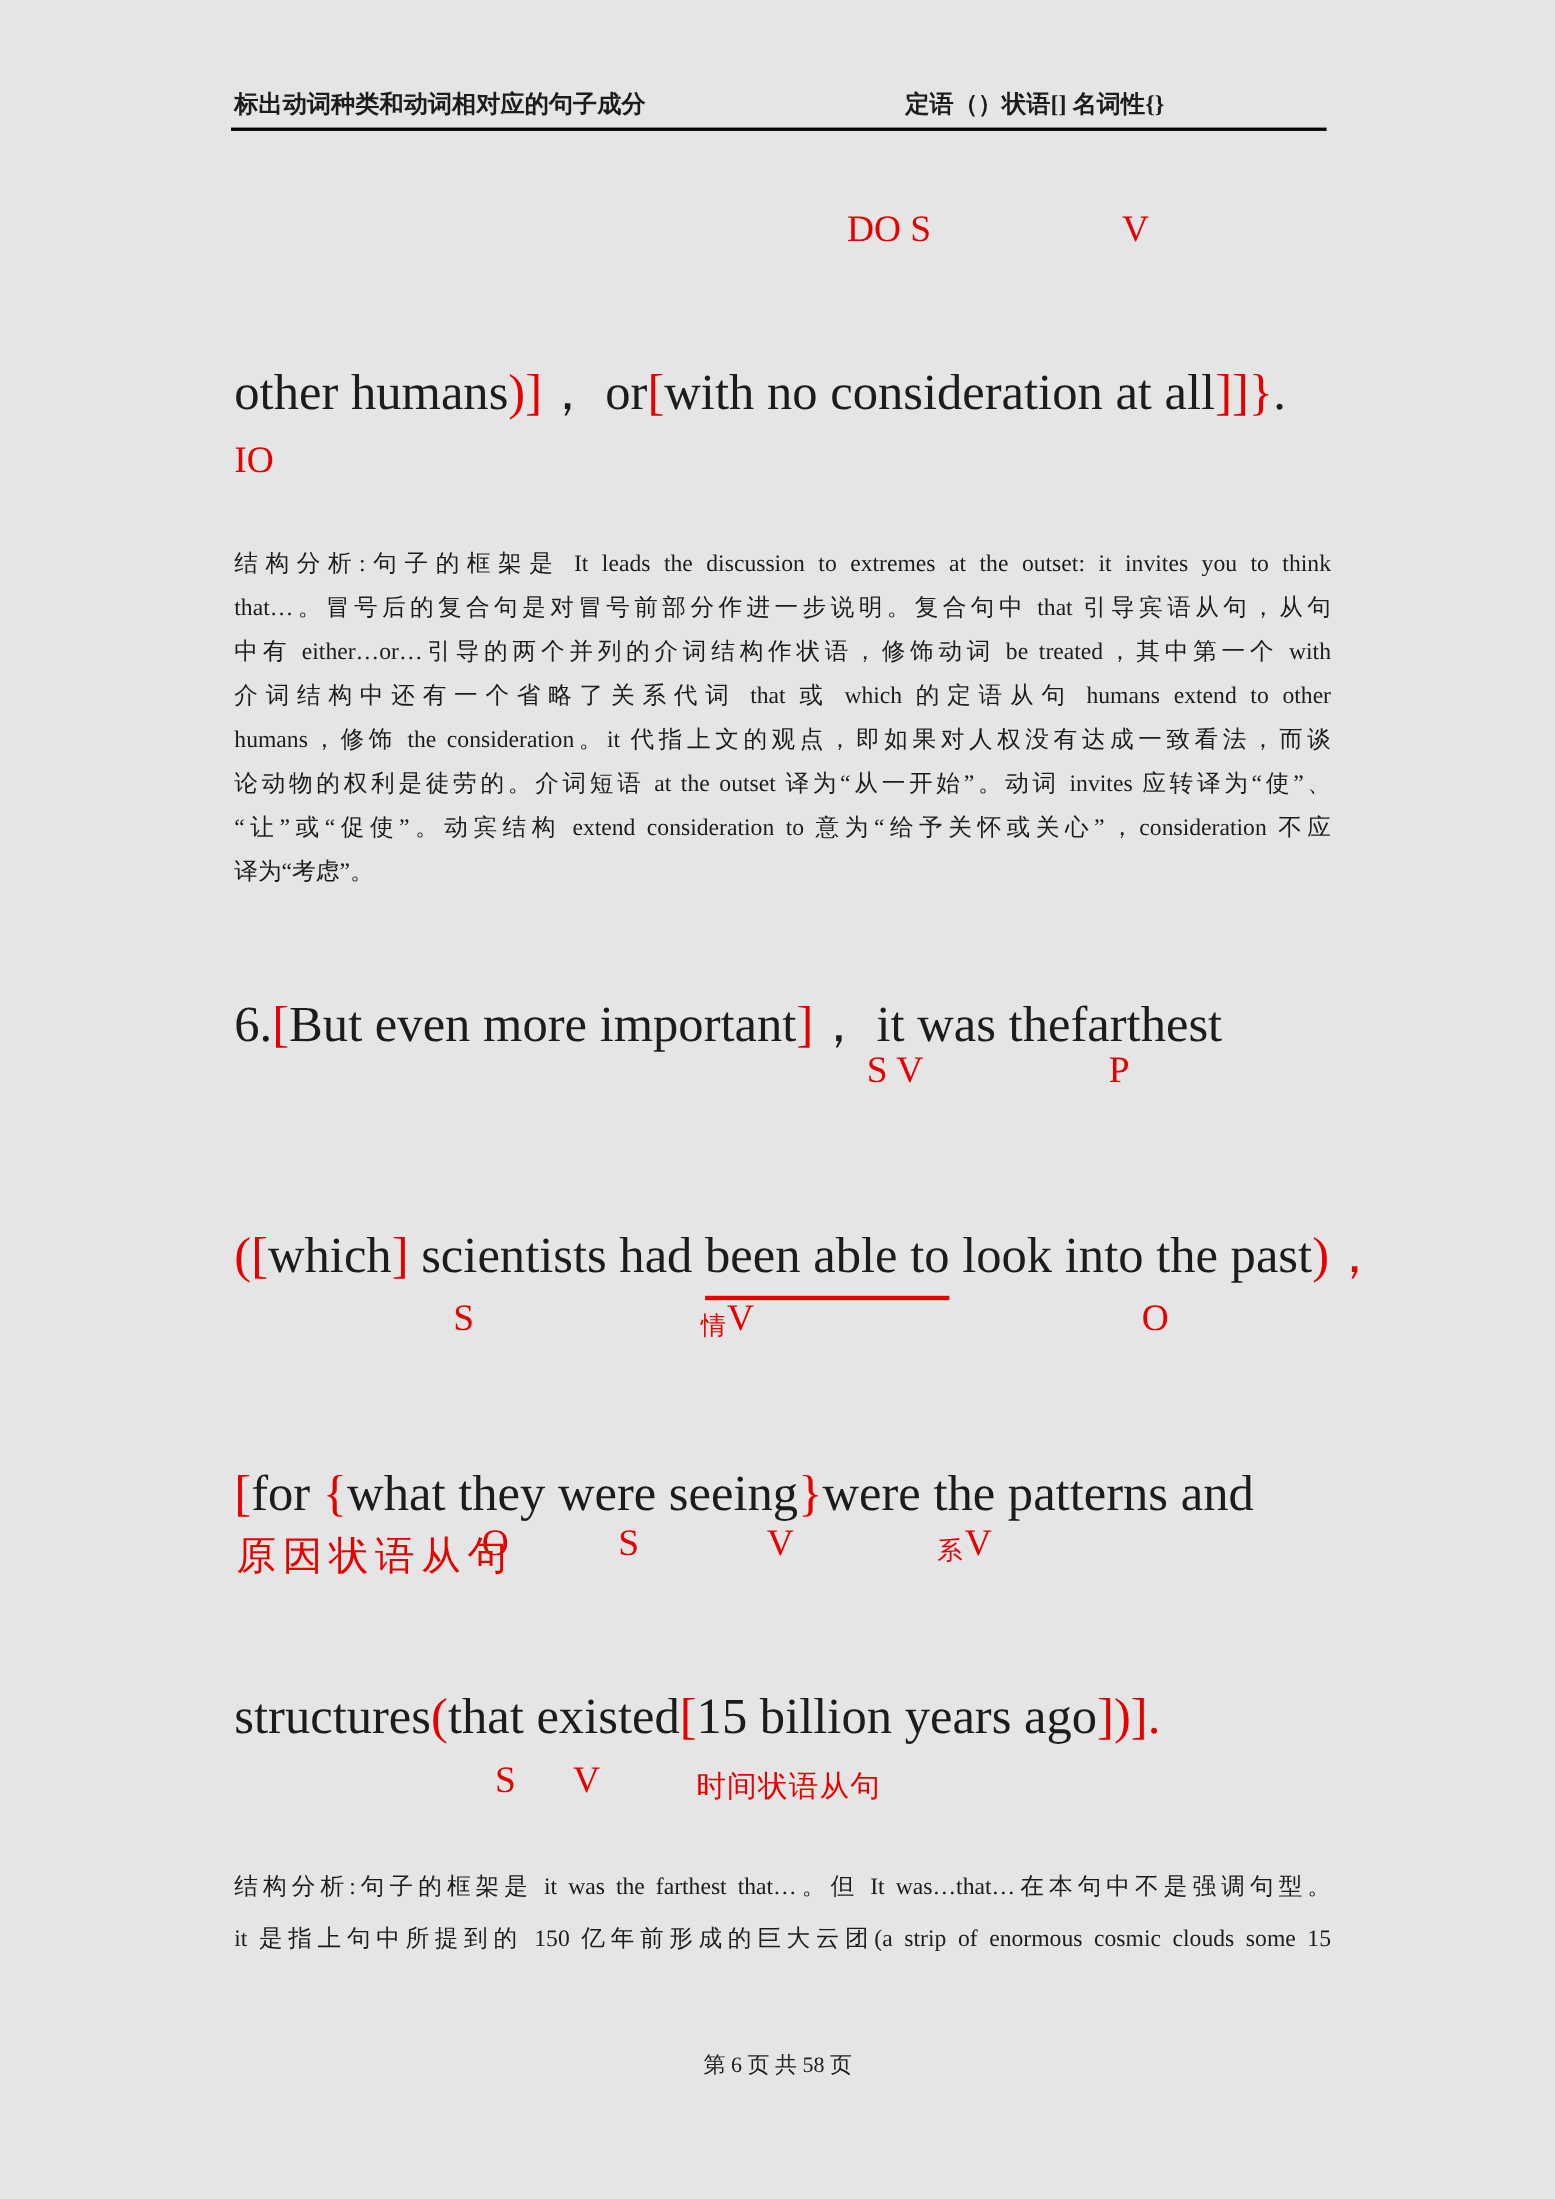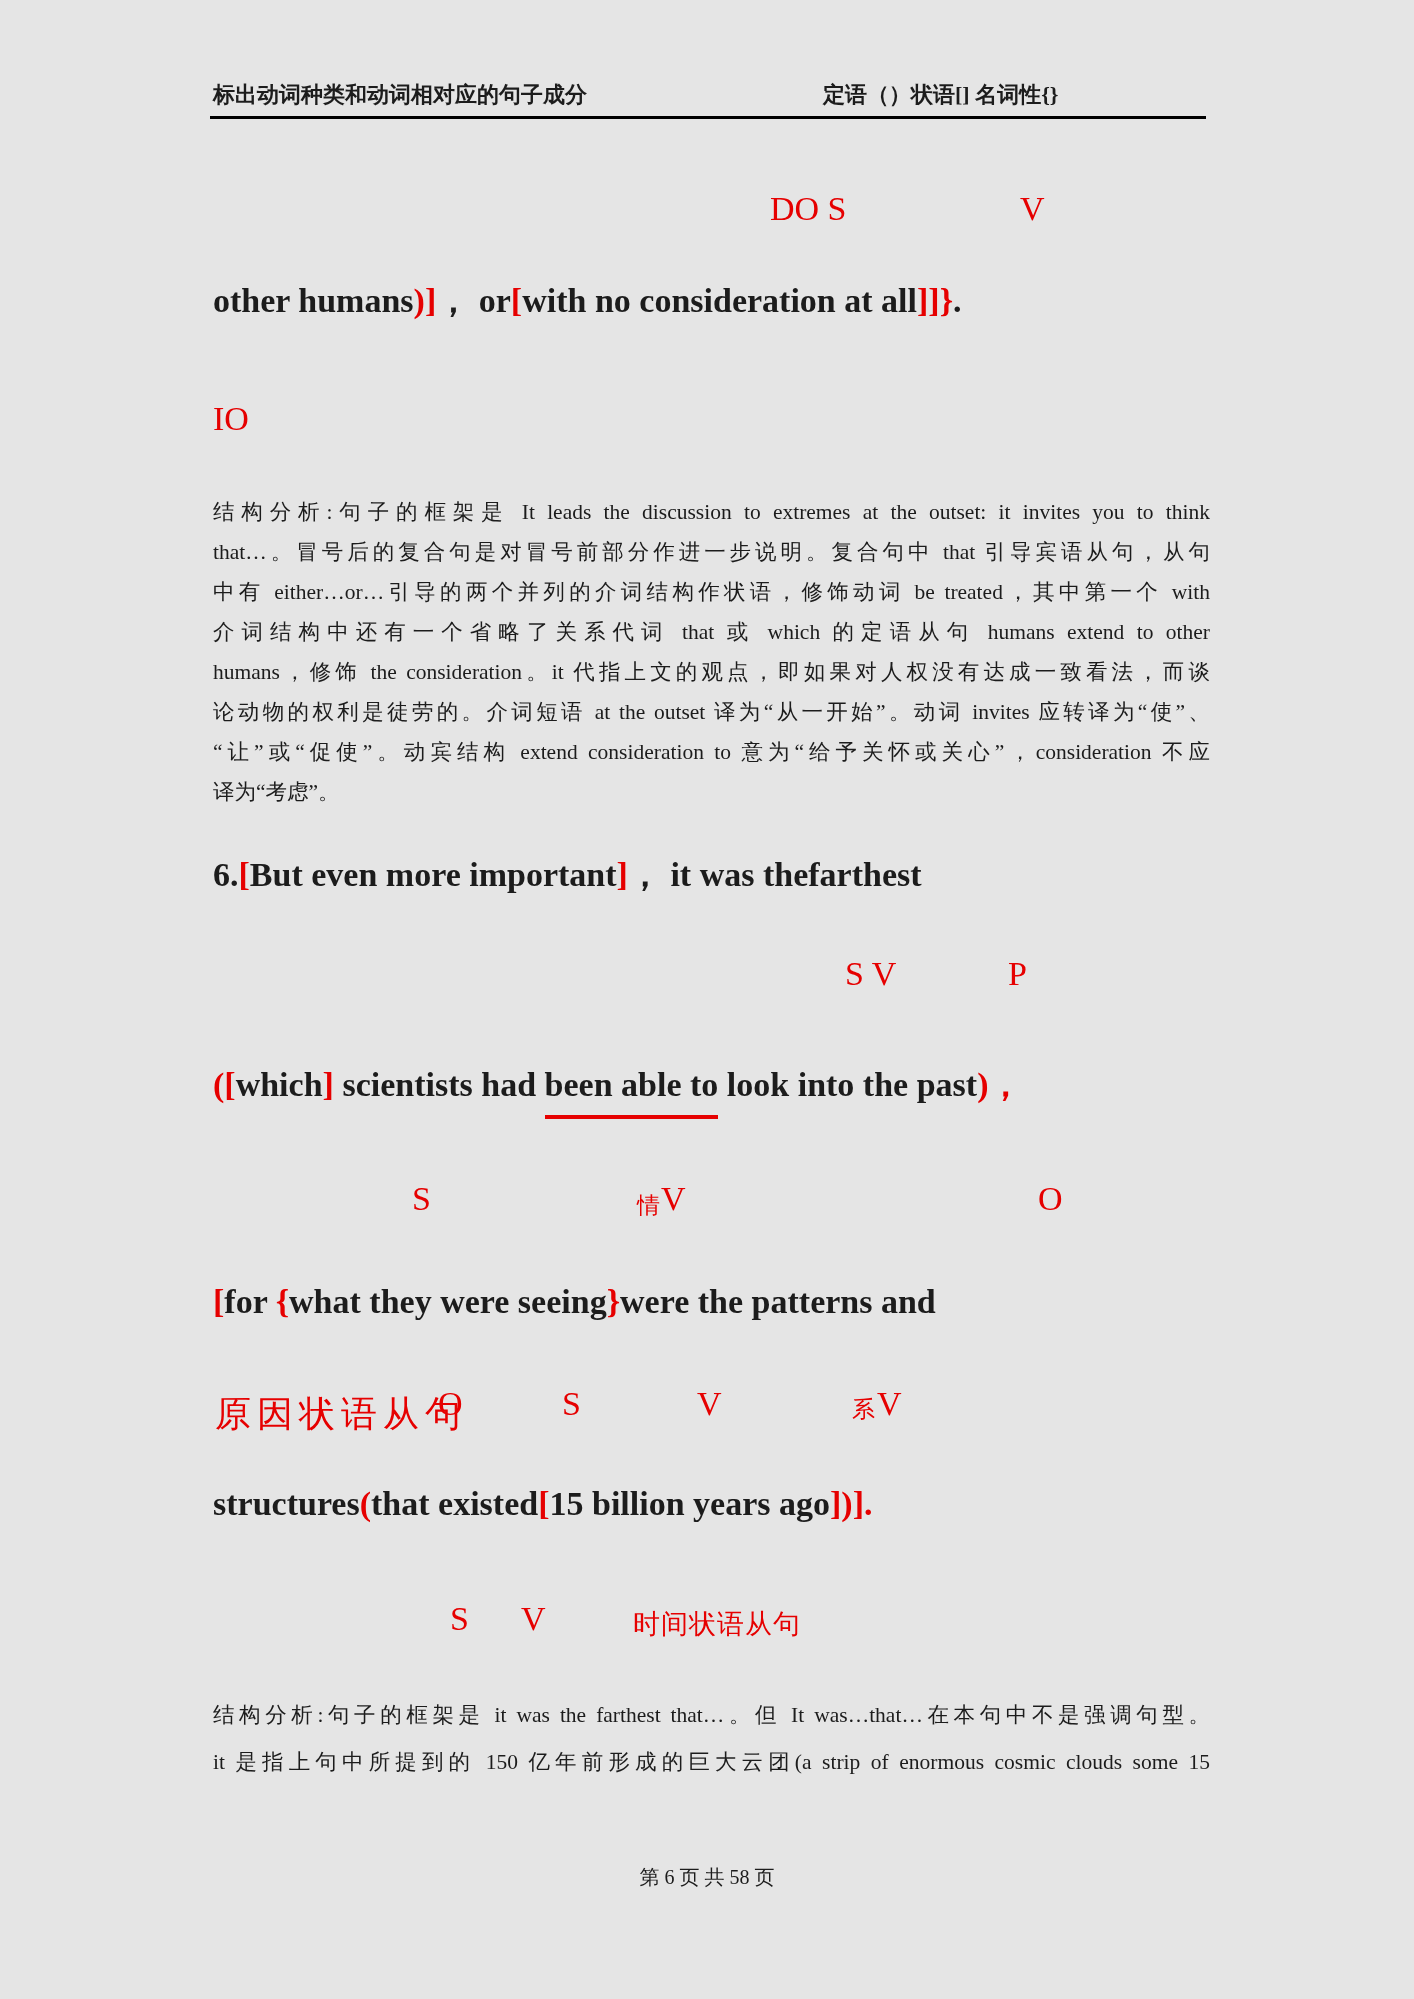--- a/index.html
+++ b/index.html
@@ -16,21 +16,21 @@
   .hdr-r{left:823px;}
   .hdr-rule{position:absolute;left:210px;top:116px;width:996px;height:3px;background:#000;}
 
   .lbl{position:absolute;font-size:34px;color:var(--red,#e60000);white-space:nowrap;}
   .lbl.cjk{font-size:36px;letter-spacing:6px;}
   .lbl.cjk2{font-size:27px;letter-spacing:1px;}
   .lbl.sm{font-size:23px;}
 
   .bold-line{
     position:absolute;left:213px;
-    font-size:34px;font-weight:bold;white-space:nowrap;
+    font-size:46px;font-weight:normal;white-space:nowrap;margin-top:48px;
   }
   .bold-line .r{color:var(--red,#e60000);}
   .bold-line .u{border-bottom:4px solid var(--red,#e60000);padding-bottom:12px;}
 
   .para{position:absolute;left:213px;width:997px;font-size:21.5px;}
   .pline{height:40px;line-height:40px;text-align:justify;text-align-last:justify;}
   .pline.short{text-align:right;text-align-last:left;}
   .para2 .pline{height:47px;line-height:47px;}
 
   .footer{position:absolute;left:0;top:1864px;width:100%;text-align:center;font-size:20px;}
@@ -57,21 +57,21 @@
     <div class="pline">中有 either…or…引导的两个并列的介词结构作状语，修饰动词 be treated，其中第一个 with</div>
     <div class="pline">介词结构中还有一个省略了关系代词 that 或 which 的定语从句 humans extend to other</div>
     <div class="pline">humans，修饰 the consideration。it 代指上文的观点，即如果对人权没有达成一致看法，而谈</div>
     <div class="pline">论动物的权利是徒劳的。介词短语 at the outset 译为“从一开始”。动词 invites 应转译为“使”、</div>
     <div class="pline">“让”或“促使”。动宾结构 extend consideration to 意为“给予关怀或关心”，consideration 不应</div>
     <div class="pline short">译为“考虑”。</div>
   </div>
 
   <div class="bold-line" style="top:852px"><span>6.</span><span class="r">[</span><span>But even more important</span><span class="r">]</span><span>， it was thefarthest</span></div>
 
-  <span class="lbl" style="left:845px;top:955px">S V</span>
+  <span class="lbl" style="left:788px;top:955px">S V</span>
   <span class="lbl" style="left:1008px;top:955px">P</span>
 
   <div class="bold-line" style="top:1062px"><span class="r">([</span><span>which</span><span class="r">]</span><span> scientists had </span><span class="u">been able to</span><span> look into the past</span><span class="r">)，</span></div>
 
   <span class="lbl" style="left:412px;top:1180px">S</span>
   <span class="lbl sm" style="left:637px;top:1190px">情</span>
   <span class="lbl" style="left:661px;top:1180px">V</span>
   <span class="lbl" style="left:1038px;top:1180px">O</span>
 
   <div class="bold-line" style="top:1283px"><span class="r">[</span><span>for </span><span class="r">{</span><span>what they were seeing</span><span class="r">}</span><span>were the patterns and</span></div>

